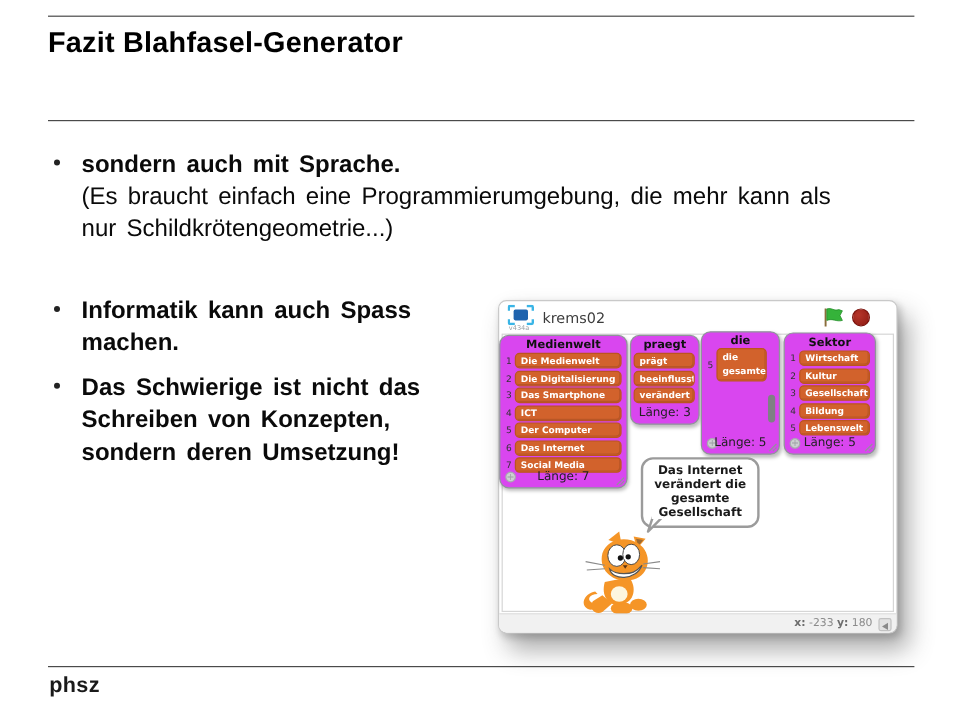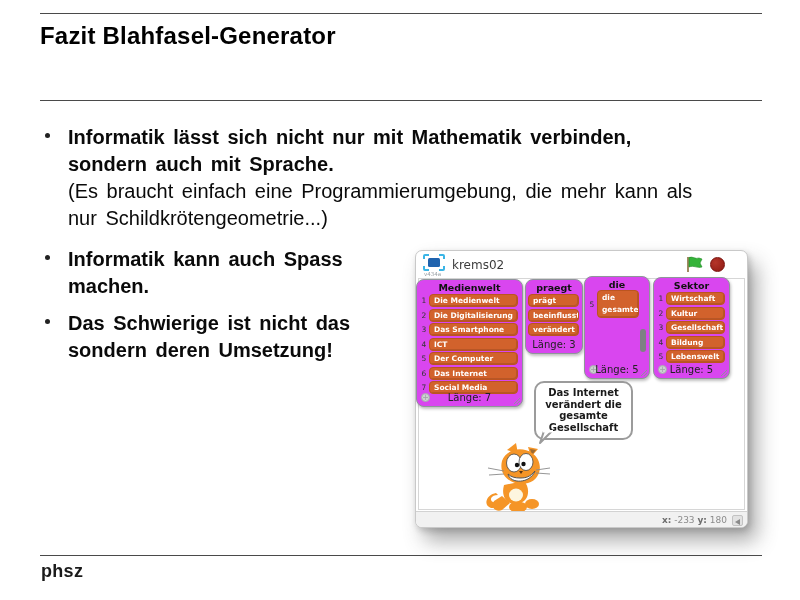--- a/index.html
+++ b/index.html
@@ -76,39 +76,39 @@
 
 <div class="slide">
 
   <div class="rule" id="rule-top"></div>
   <div id="page-title">Fazit Blahfasel-Generator</div>
   <div class="rule" id="rule-under-title"></div>
 
   <div class="bullet" id="bullet-1">
     <span class="dot"></span>
     <div class="btext">
-      <div class="bline bold">Informatik lässt sich nicht nur mit Mathematik verbinden,</div>
       <div class="bline bold">sondern auch mit Sprache.</div>
       <div class="bline">(Es braucht einfach eine Programmierumgebung, die mehr kann als</div>
       <div class="bline">nur Schildkrötengeometrie...)</div>
     </div>
   </div>
 
   <div class="bullet" id="bullet-2">
     <span class="dot"></span>
     <div class="btext">
       <div class="bline bold">Informatik kann auch Spass</div>
       <div class="bline bold">machen.</div>
     </div>
   </div>
 
   <div class="bullet" id="bullet-3">
     <span class="dot"></span>
     <div class="btext">
       <div class="bline bold">Das Schwierige ist nicht das</div>
+      <div class="bline bold">Schreiben von Konzepten,</div>
       <div class="bline bold">sondern deren Umsetzung!</div>
     </div>
   </div>
 
   <div id="scratch-window">
 
     <div class="sc-header">
       <svg class="sc-logo" width="22" height="17" viewBox="0 0 22 17">
         <path d="M1,5 V2 a1,1 0 0 1 1,-1 H6" fill="none" stroke="#3ab5e6" stroke-width="2"></path>
         <path d="M16,1 H20 a1,1 0 0 1 1,1 V5" fill="none" stroke="#3ab5e6" stroke-width="2"></path>

